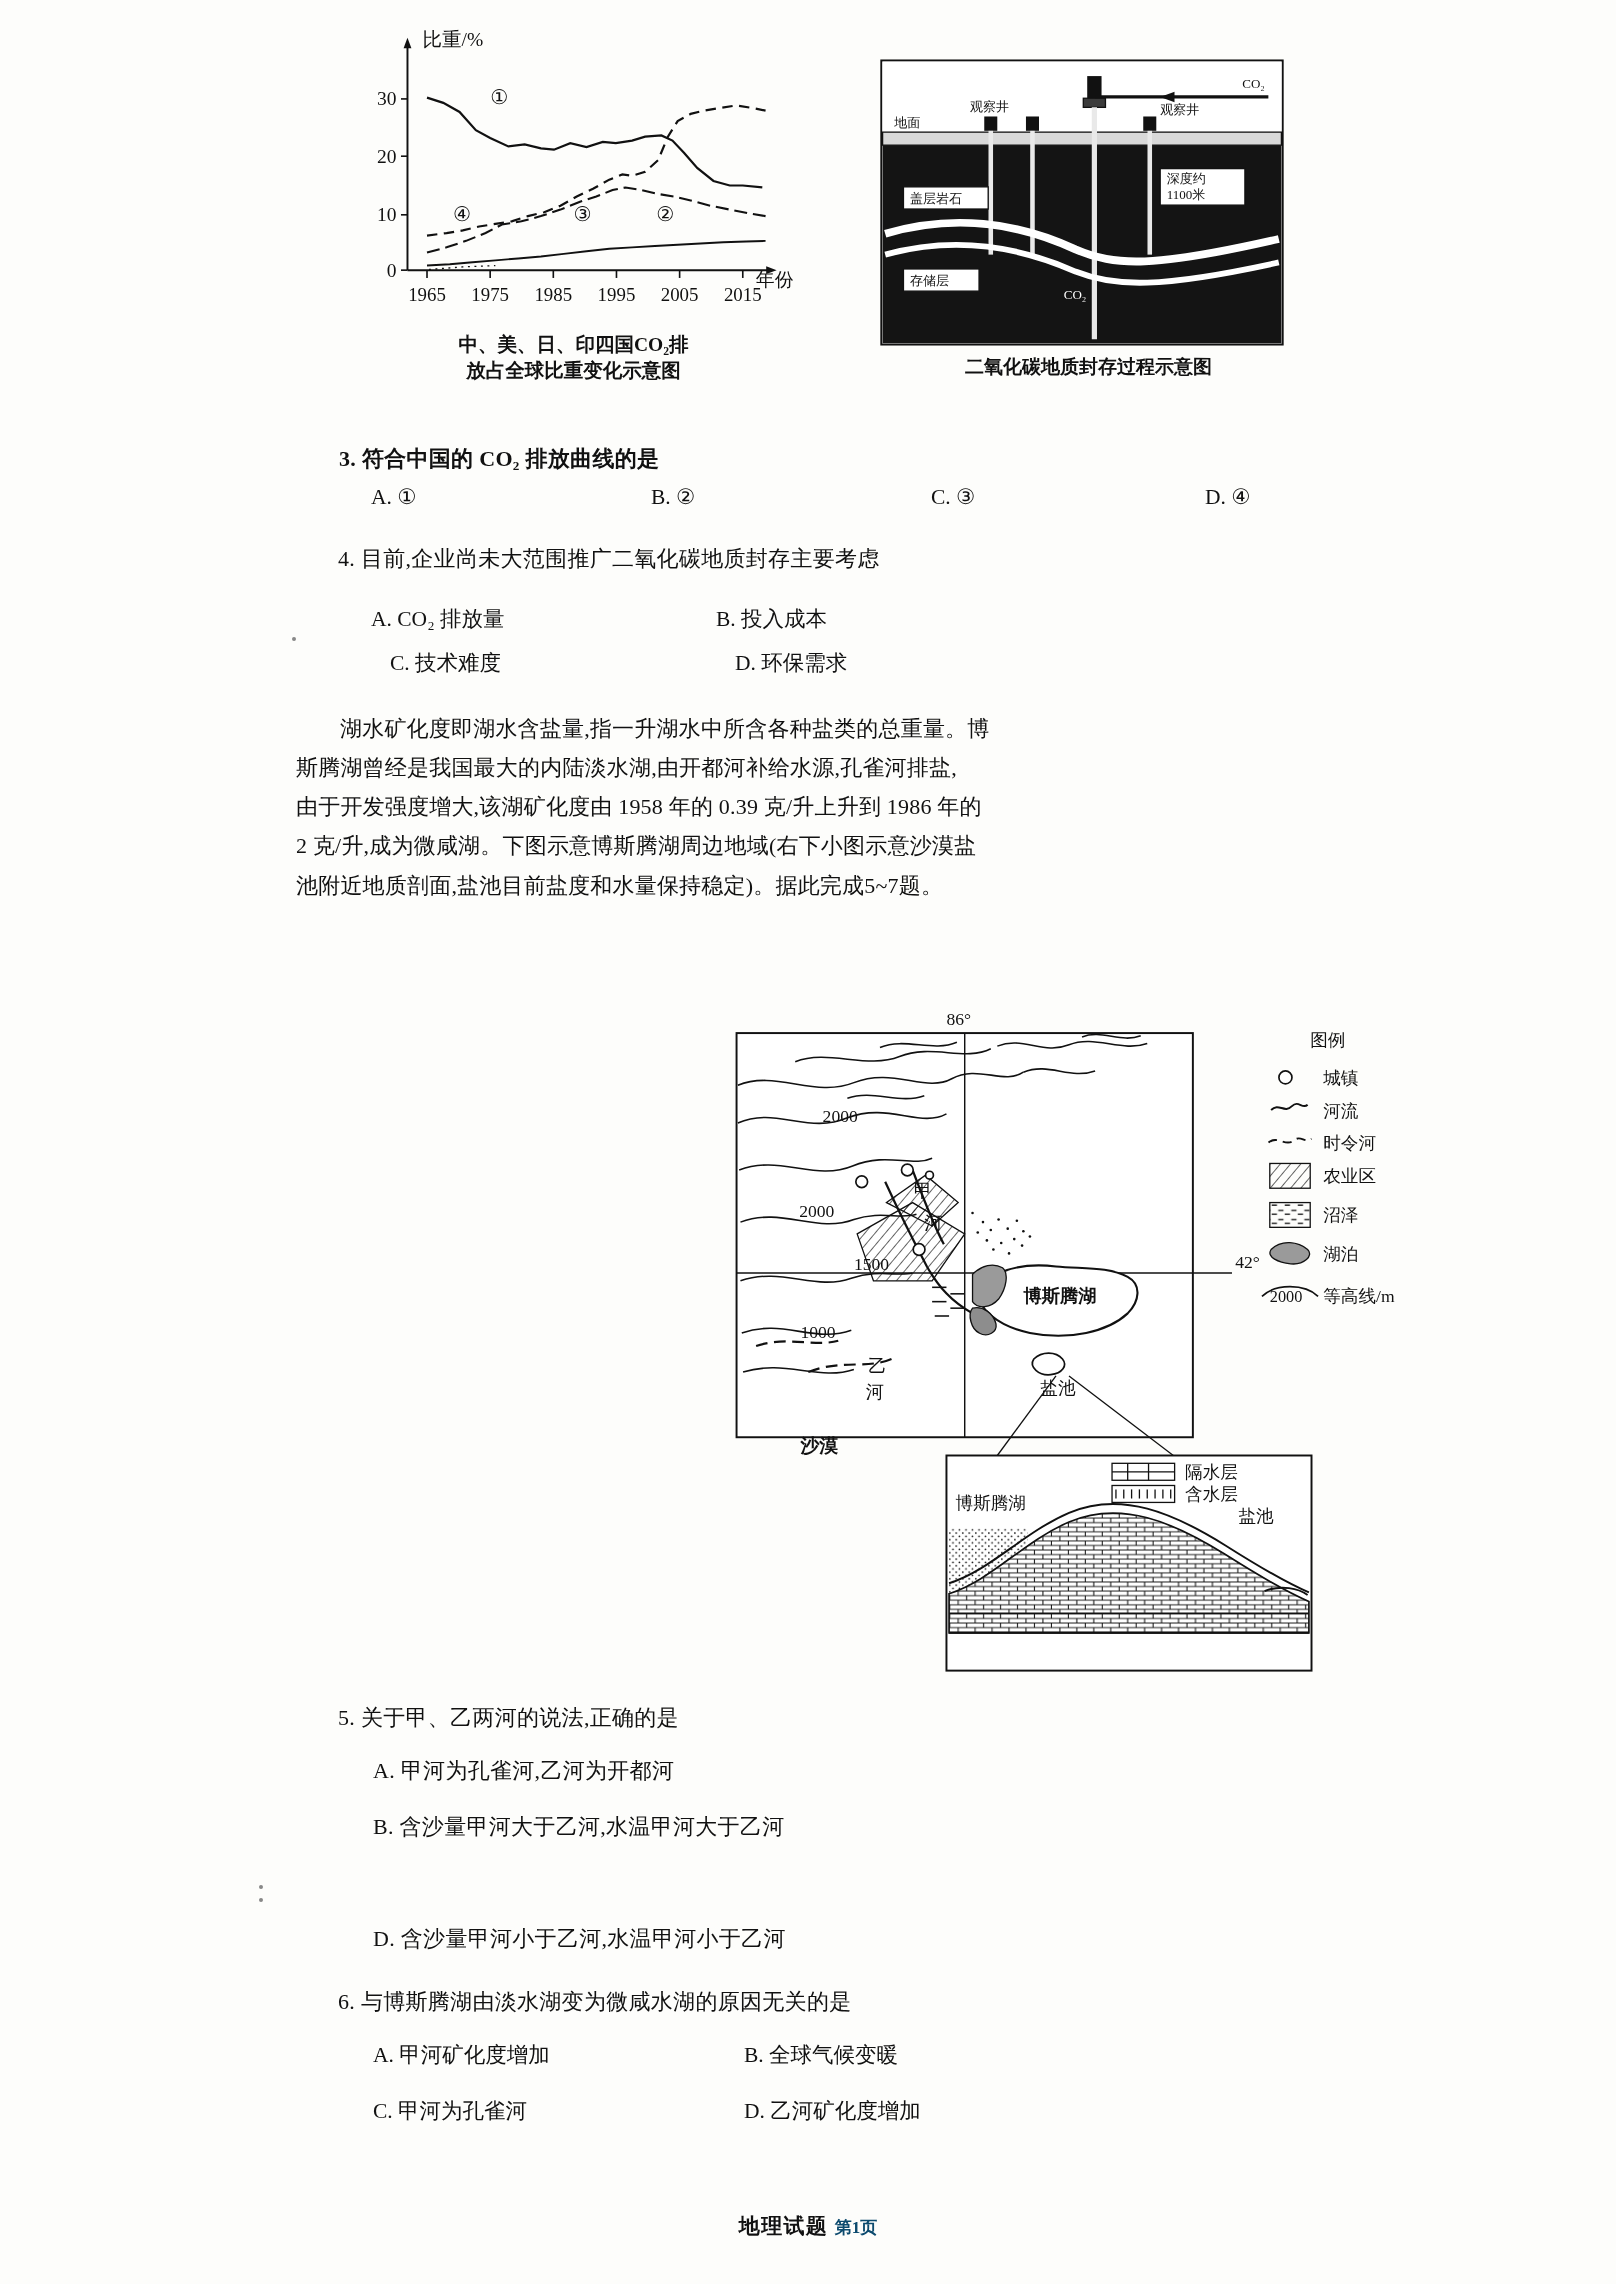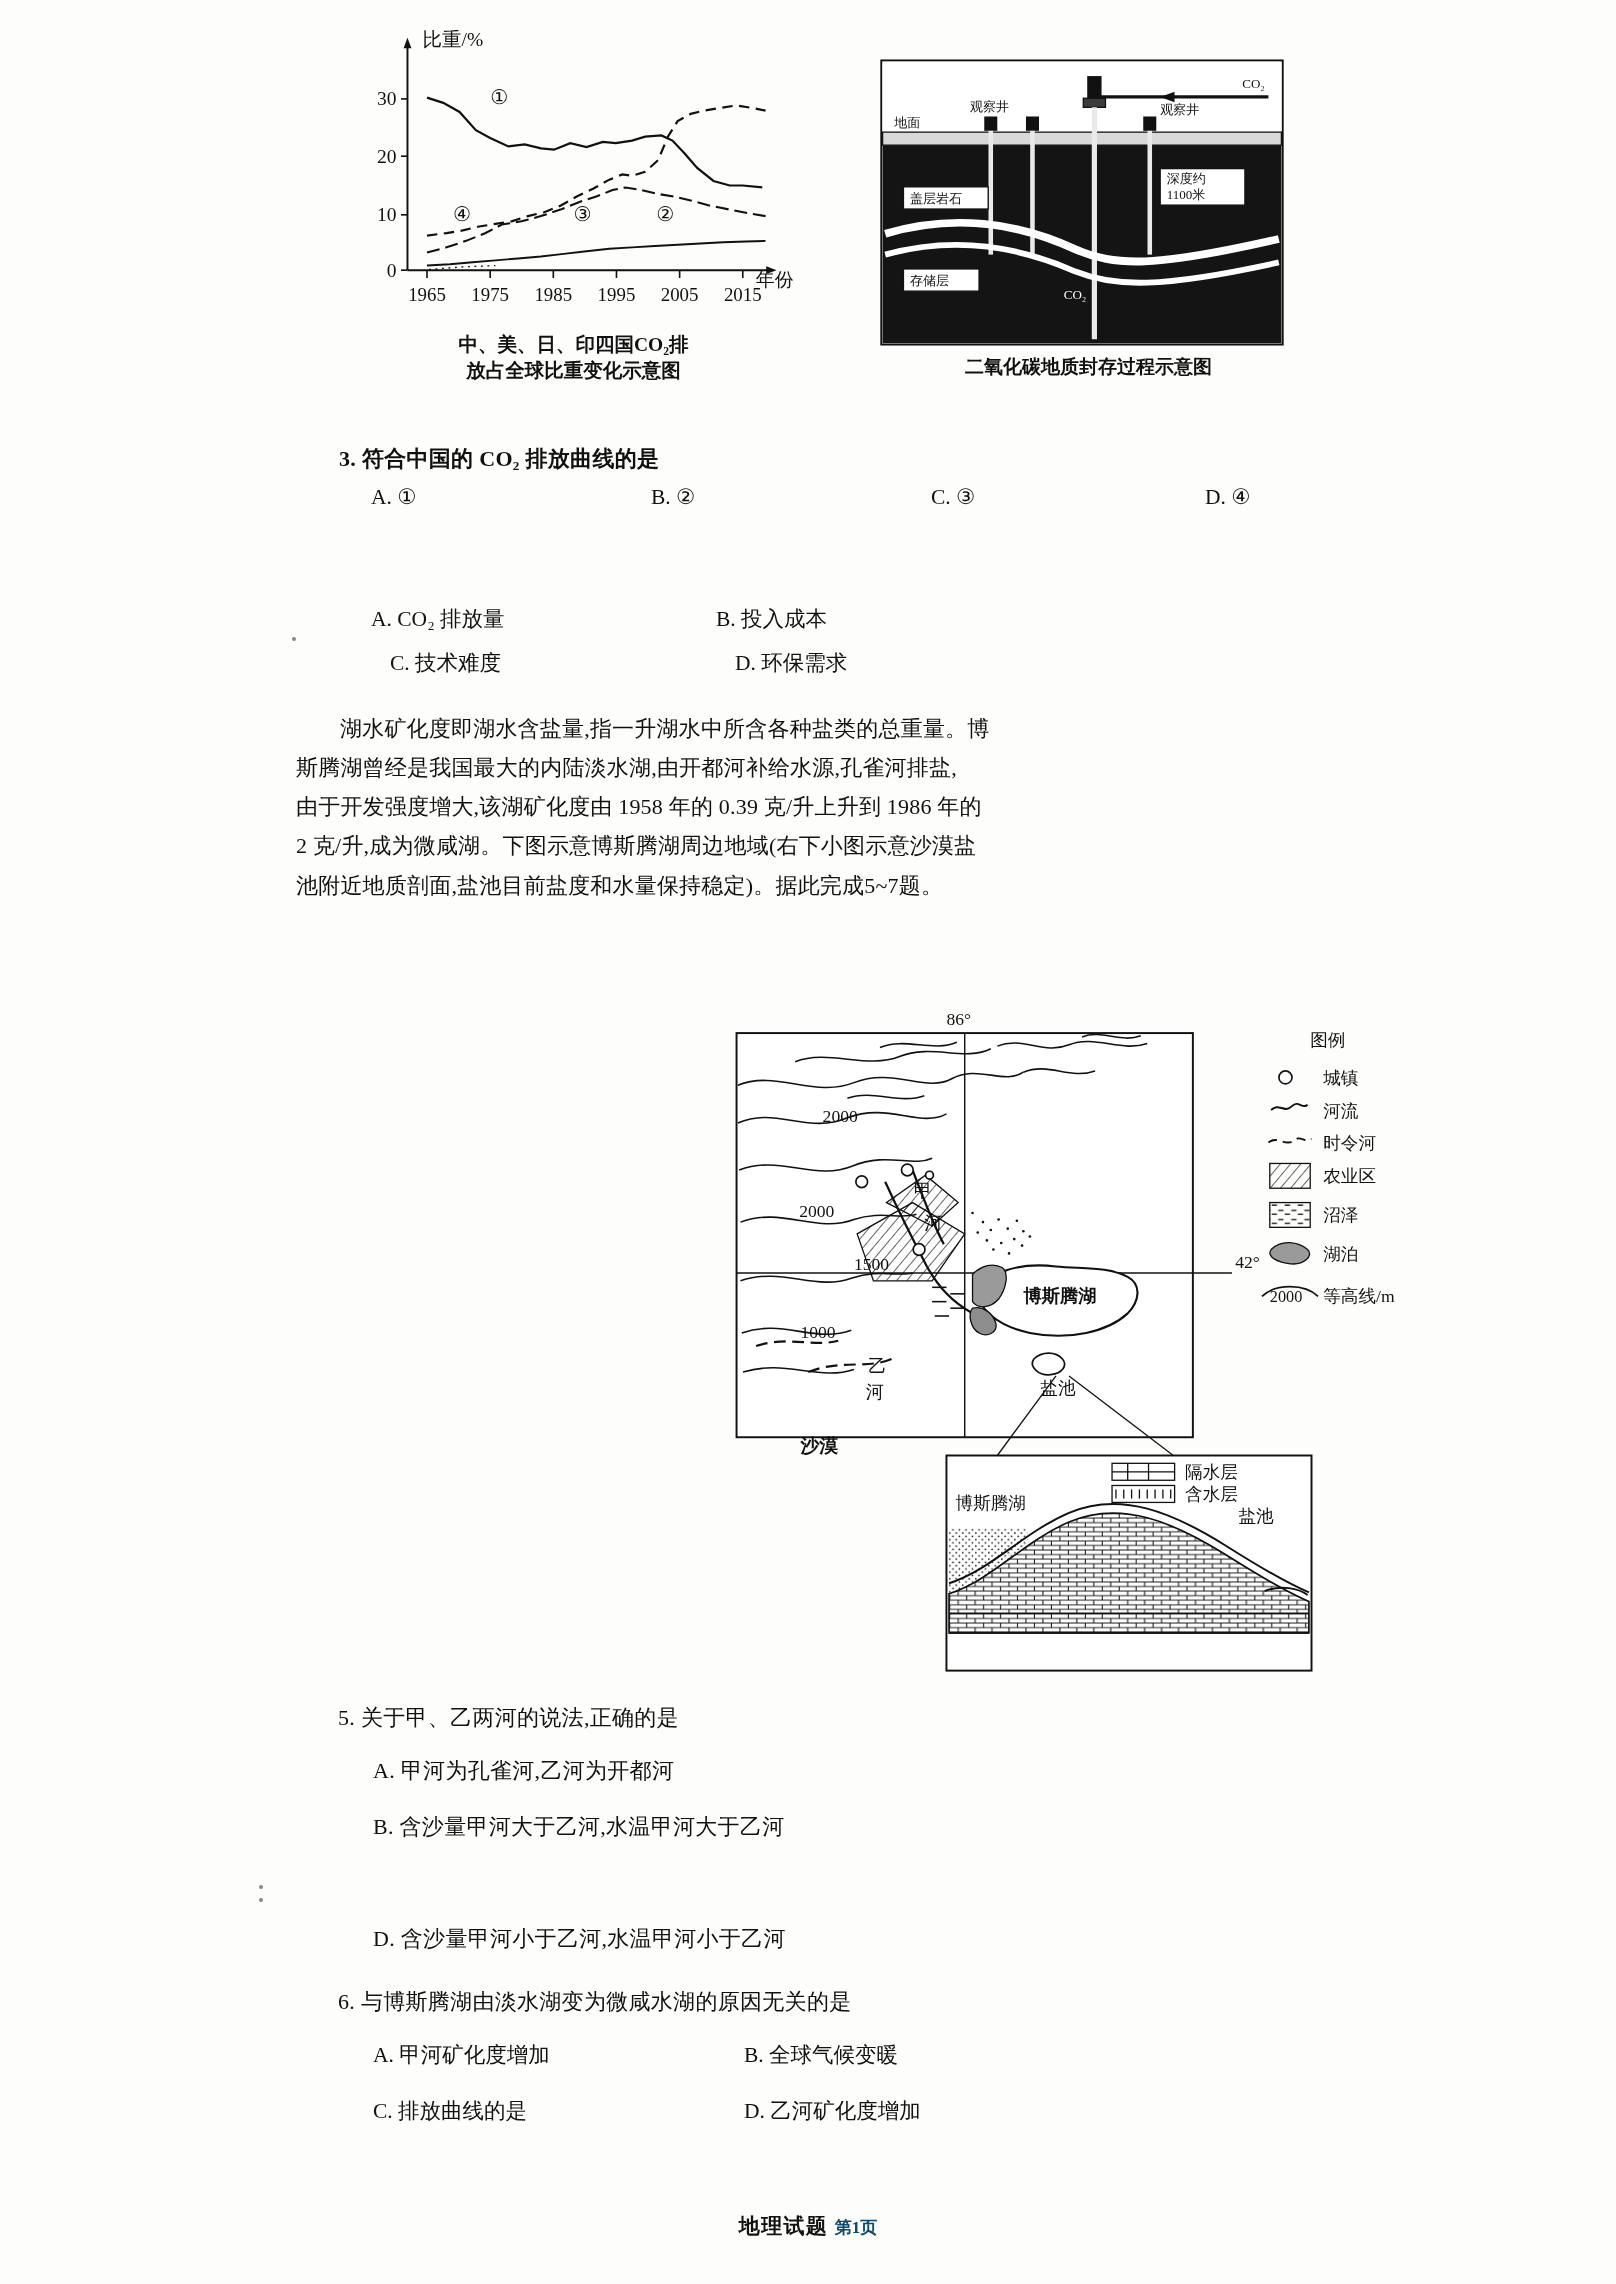--- a/index.html
+++ b/index.html
@@ -196,20 +196,24 @@
     <span>3.</span>
     <span>符合中国的 CO₂ 排放曲线的是</span>
   </div>
   <div class="opts" style="left:371px;top:484px;width:1017px;">
     <div class="opt" style="width:280px;">A. ①</div>
     <div class="opt" style="width:280px;">B. ②</div>
     <div class="opt" style="width:274px;">C. ③</div>
     <div class="opt">D. ④</div>
   </div>
 
+  <div class="q" style="left:338px;top:542px;">
+    <span>4.</span>
+    <span>目前,企业尚未大范围推广二氧化碳地质封存主要考虑</span>
+  </div>
   <div class="opts" style="left:371px;top:604px;width:951px;">
     <div class="opt" style="width:345px;">A. CO₂ 排放量</div>
     <div class="opt">B. 投入成本</div>
   </div>
   <div class="opts" style="left:371px;top:648px;width:951px;">
     <div class="opt" style="width:345px;margin-left:19px;">C. 技术难度</div>
     <div class="opt">D. 环保需求</div>
   </div>
 
   <div class="para" style="left:296px;top:709px;width:1056px;">
@@ -411,21 +415,21 @@
 
   <div class="q" style="left:338px;top:1985px;">
     <span>6.</span>
     <span>与博斯腾湖由淡水湖变为微咸水湖的原因无关的是</span>
   </div>
   <div class="opts" style="left:373px;top:2040px;width:964px;">
     <div class="opt" style="width:371px;">A. 甲河矿化度增加</div>
     <div class="opt">B. 全球气候变暖</div>
   </div>
   <div class="opts" style="left:373px;top:2096px;width:964px;">
-    <div class="opt" style="width:371px;">C. 排放曲线的是</div>
+    <div class="opt" style="width:371px;">C. 甲河为孔雀河</div>
     <div class="opt">D. 乙河矿化度增加</div>
   </div>
 
   <div class="footer">
     <span>地理试题</span>
     <span class="smudge">第1页</span>
   </div>
 
   <div class="mark-dot" style="left:292px;top:637px;"></div>
   <div class="mark-dot" style="left:259px;top:1885px;"></div>

